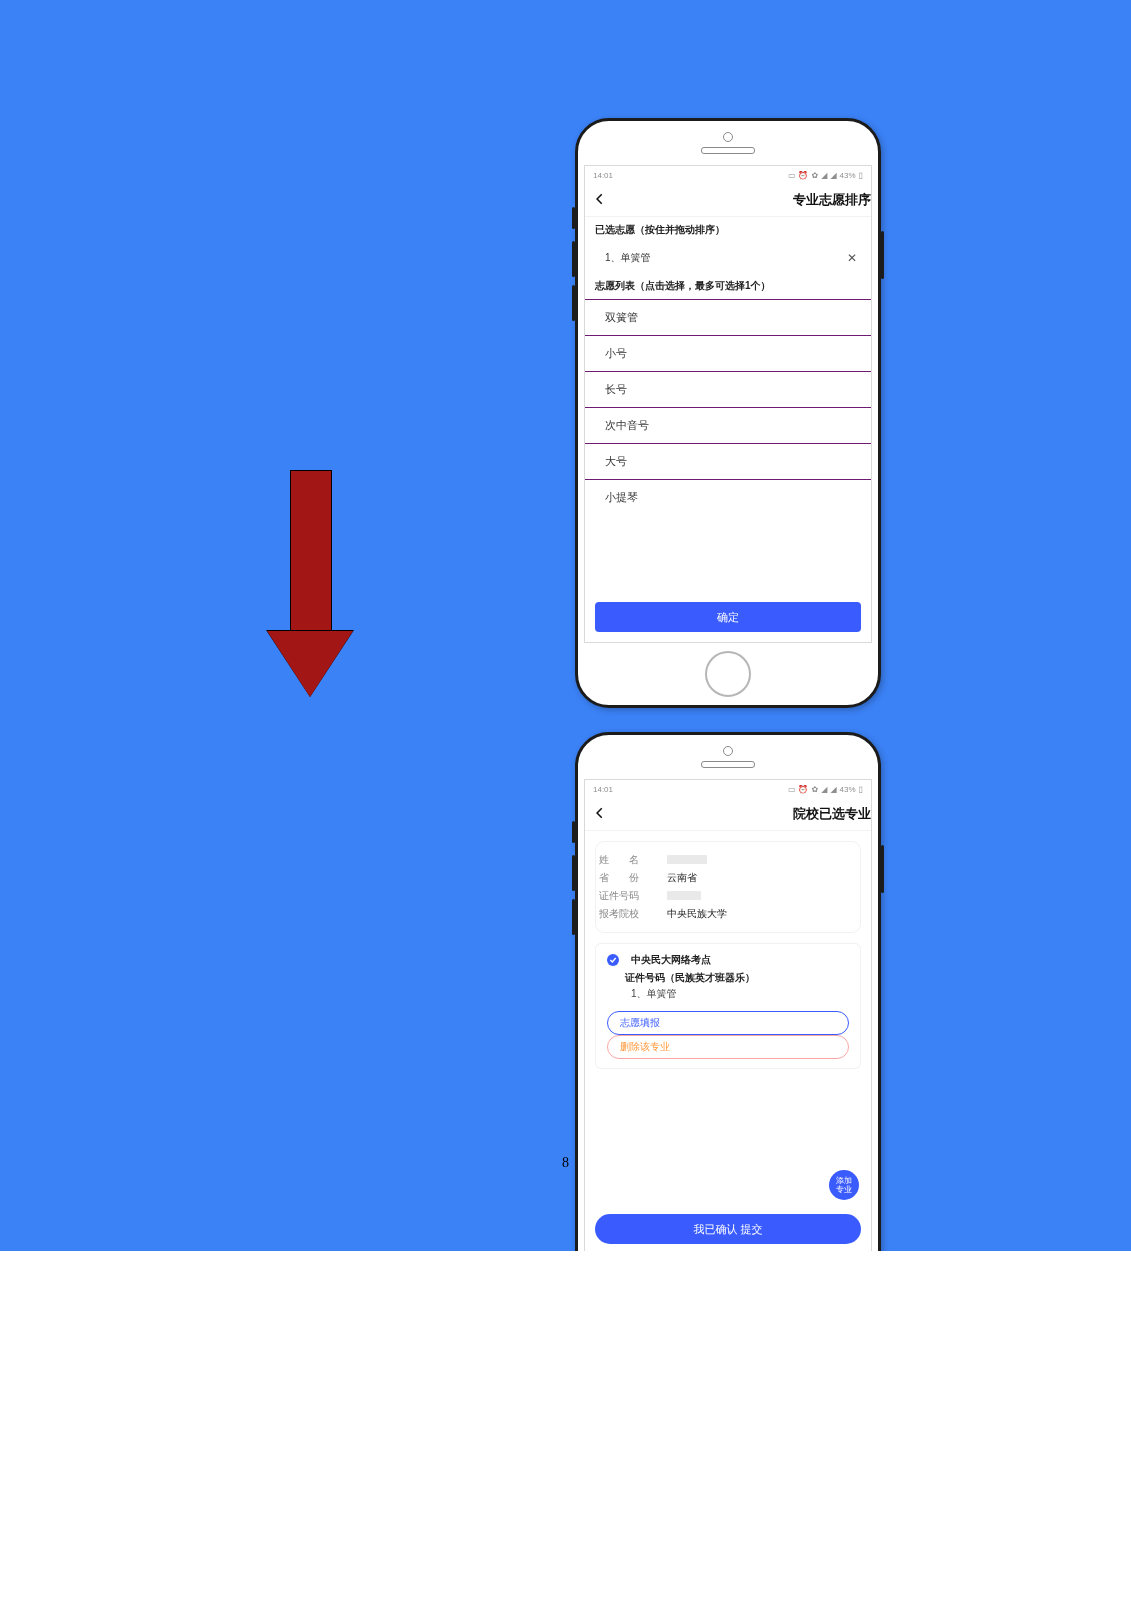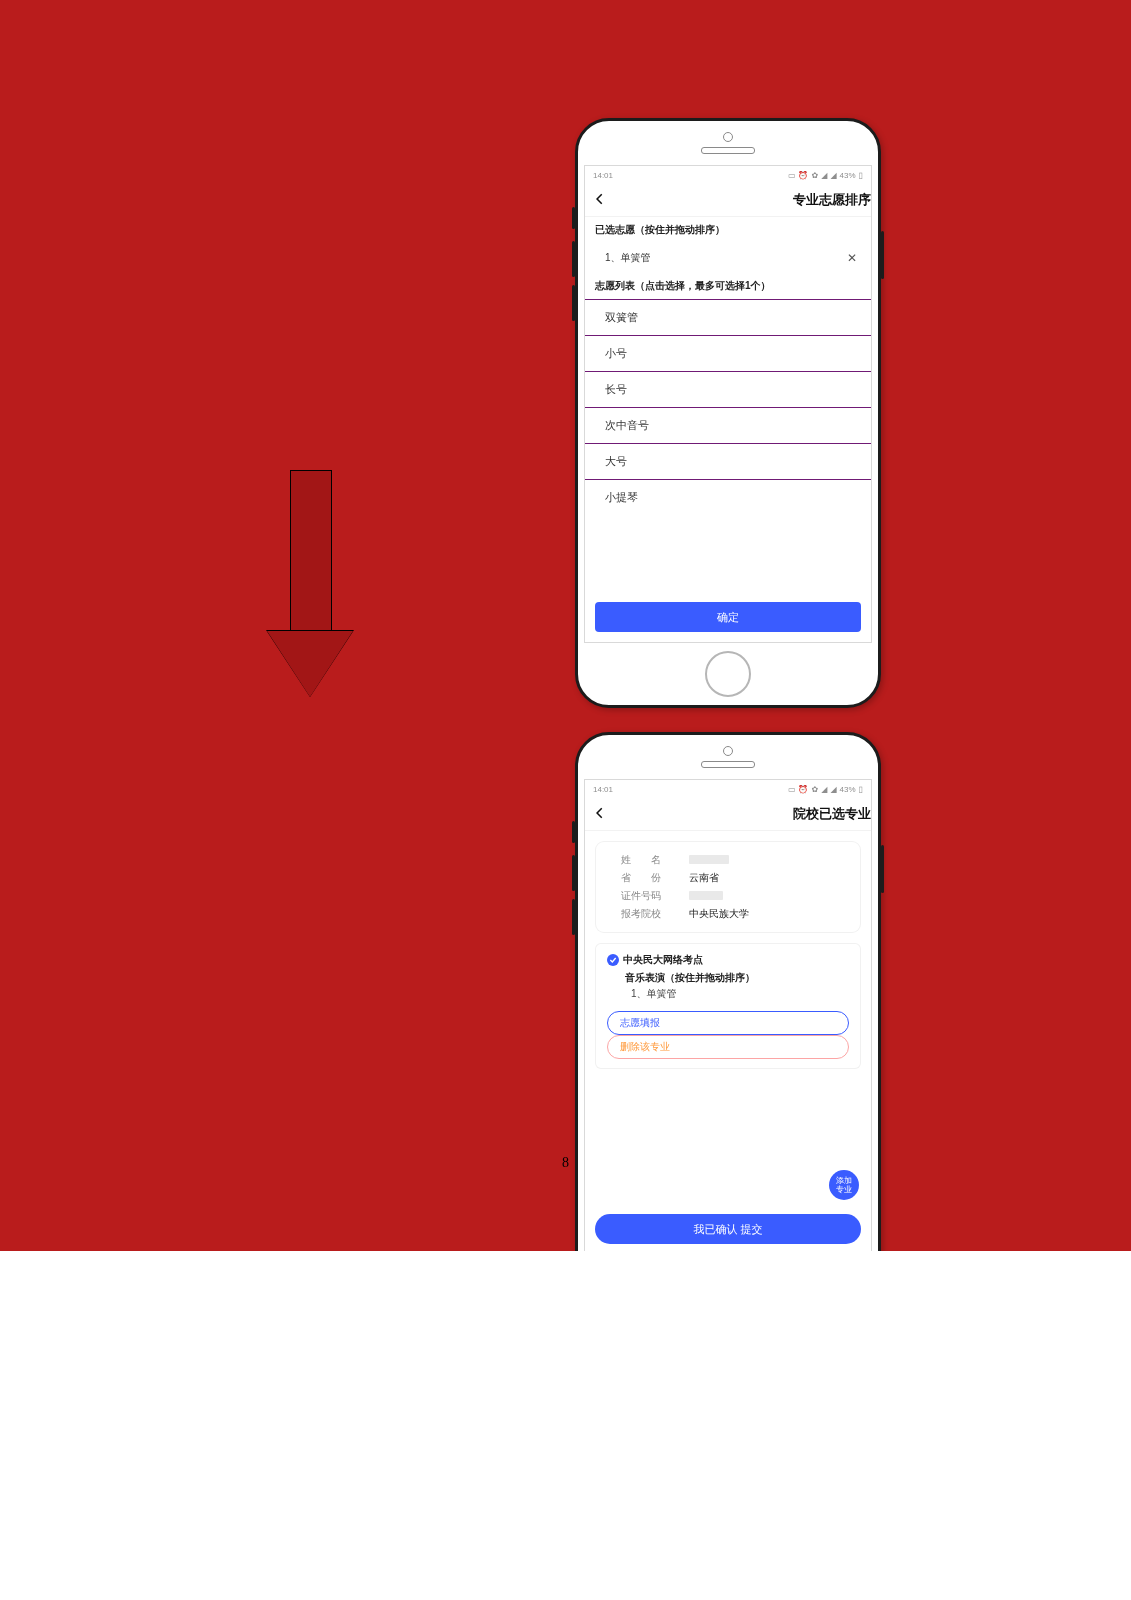--- a/index.html
+++ b/index.html
@@ -1,16 +1,16 @@
 <!DOCTYPE html>
 <html><head>
 <meta charset="utf-8">
 <style>
   html,body{margin:0;padding:0;background:#ffffff;font-family:"PingFang SC","Microsoft YaHei",Arial,sans-serif;}
-  .page{position:relative;width:1131px;height:1251px;background:#b91c1c;}
+  .page{position:relative;width:1131px;height:1251px;background:#3b82f6;}
 
   
   .arrow{position:absolute;top:470px;left:267px;width:86px;height:228px;}
   .arrow .shaft{position:absolute;top:0;left:23px;width:40px;height:160px;background:#a21616;border:1px solid #000;}
   .arrow .head-wrap{position:absolute;top:160px;left:-1px;width:0;height:0;border-left:44px solid transparent;border-right:44px solid transparent;border-top:67px solid #000;}
   .arrow .head-inner{position:absolute;top:-66px;left:-43px;width:0;height:0;border-left:43px solid transparent;border-right:43px solid transparent;border-top:66px solid #a21616;}
 
   
   .phone{position:absolute;width:300px;border:3px solid #1c1c1c;border-radius:34px;background:#fff;box-shadow:2px 2px 6px rgba(0,0,0,0.25);}
   .phone .top{height:44px;display:flex;flex-direction:column;align-items:center;justify-content:center;gap:5px;}
@@ -37,29 +37,29 @@
   .nav .title{font-size:13px;font-weight:700;color:#111;}
 
   
   .sect{padding:6px 10px;font-size:10px;font-weight:600;color:#222;}
   .sel-item{display:flex;align-items:center;justify-content:space-between;padding:8px 14px 8px 20px;font-size:10px;color:#333;}
   .sel-item .x{font-size:12px;color:#555;}
   .opt{padding:10px 20px;font-size:11px;color:#333;border-top:1px solid #701a75;}
   .confirm{margin:8px 10px 10px;height:30px;background:#3a5cff;border-radius:4px;color:#fff;font-size:11px;display:flex;align-items:center;justify-content:center;}
 
   
-  .info{margin:10px 10px 0;border-radius:9px;padding:10px 26px;font-size:10px;color:#333;box-shadow:0 0 0 1px #f1f1f1 inset;}
+  .info{margin:10px 10px 0;border-radius:9px;padding:10px 4px;font-size:10px;color:#333;box-shadow:0 0 0 1px #f1f1f1 inset;}
   .info .row{display:flex;gap:12px;padding:2px 0;}
   .info .lab{color:#888;min-width:56px;letter-spacing:4px;}
   .info .lab.nl{letter-spacing:0;}
   .info .val{color:#222;font-weight:500;}
   .redact{display:inline-block;height:9px;width:40px;background:#e9e9e9;border-radius:1px;vertical-align:middle;}
 
   .card{margin:10px 10px 0;border-radius:6px;padding:10px 12px;font-size:10px;color:#222;box-shadow:0 0 0 1px #f1f1f1 inset;}
-  .card .t1{display:flex;align-items:center;gap:4px;font-weight:600;}
+  .card .t1{display:flex;align-items:center;gap:12px;font-weight:600;}
   .check{width:12px;height:12px;border-radius:50%;background:#3a5cff;display:inline-flex;align-items:center;justify-content:center;}
   .check svg{display:block;}
   .card .t2{font-weight:700;margin:4px 0 2px 18px;}
   .card .t3{margin-left:24px;color:#444;}
   .pill-row{display:flex;justify-content:flex-end;gap:0;margin-top:10px;flex-direction:column;}
   .pill{border-radius:14px;padding:4px 12px;font-size:10px;}
   .pill.blue{border:1px solid #3a5cff;color:#3a5cff;}
   .pill.orange{border:1px solid #fca5a5;color:#ff9a3c;}
 
   .fab{position:absolute;right:12px;bottom:56px;width:30px;height:30px;border-radius:50%;background:#3a5cff;color:#fff;font-size:8px;line-height:9px;display:flex;align-items:center;justify-content:center;text-align:center;}
@@ -185,21 +185,21 @@
 
       <div class="card">
         <div class="t1">
           <span class="check">
             <svg width="8" height="8" viewBox="0 0 24 24" fill="none" stroke="#fff" stroke-width="4">
                 <polyline points="4 12 10 18 20 6"></polyline>
               </svg>
           </span>
           <span>中央民大网络考点</span>
         </div>
-        <div class="t2">音乐表演（按住并拖动排序）</div>
+        <div class="t2">证件号码（民族英才班器乐）</div>
         <div class="t3">1、单簧管</div>
         <div class="pill-row">
           <span class="pill blue">志愿填报</span>
           <span class="pill orange">删除该专业</span>
         </div>
       </div>
 
       <div class="fab">
         <span style="white-space:pre-line;">添加
 专业</span>

